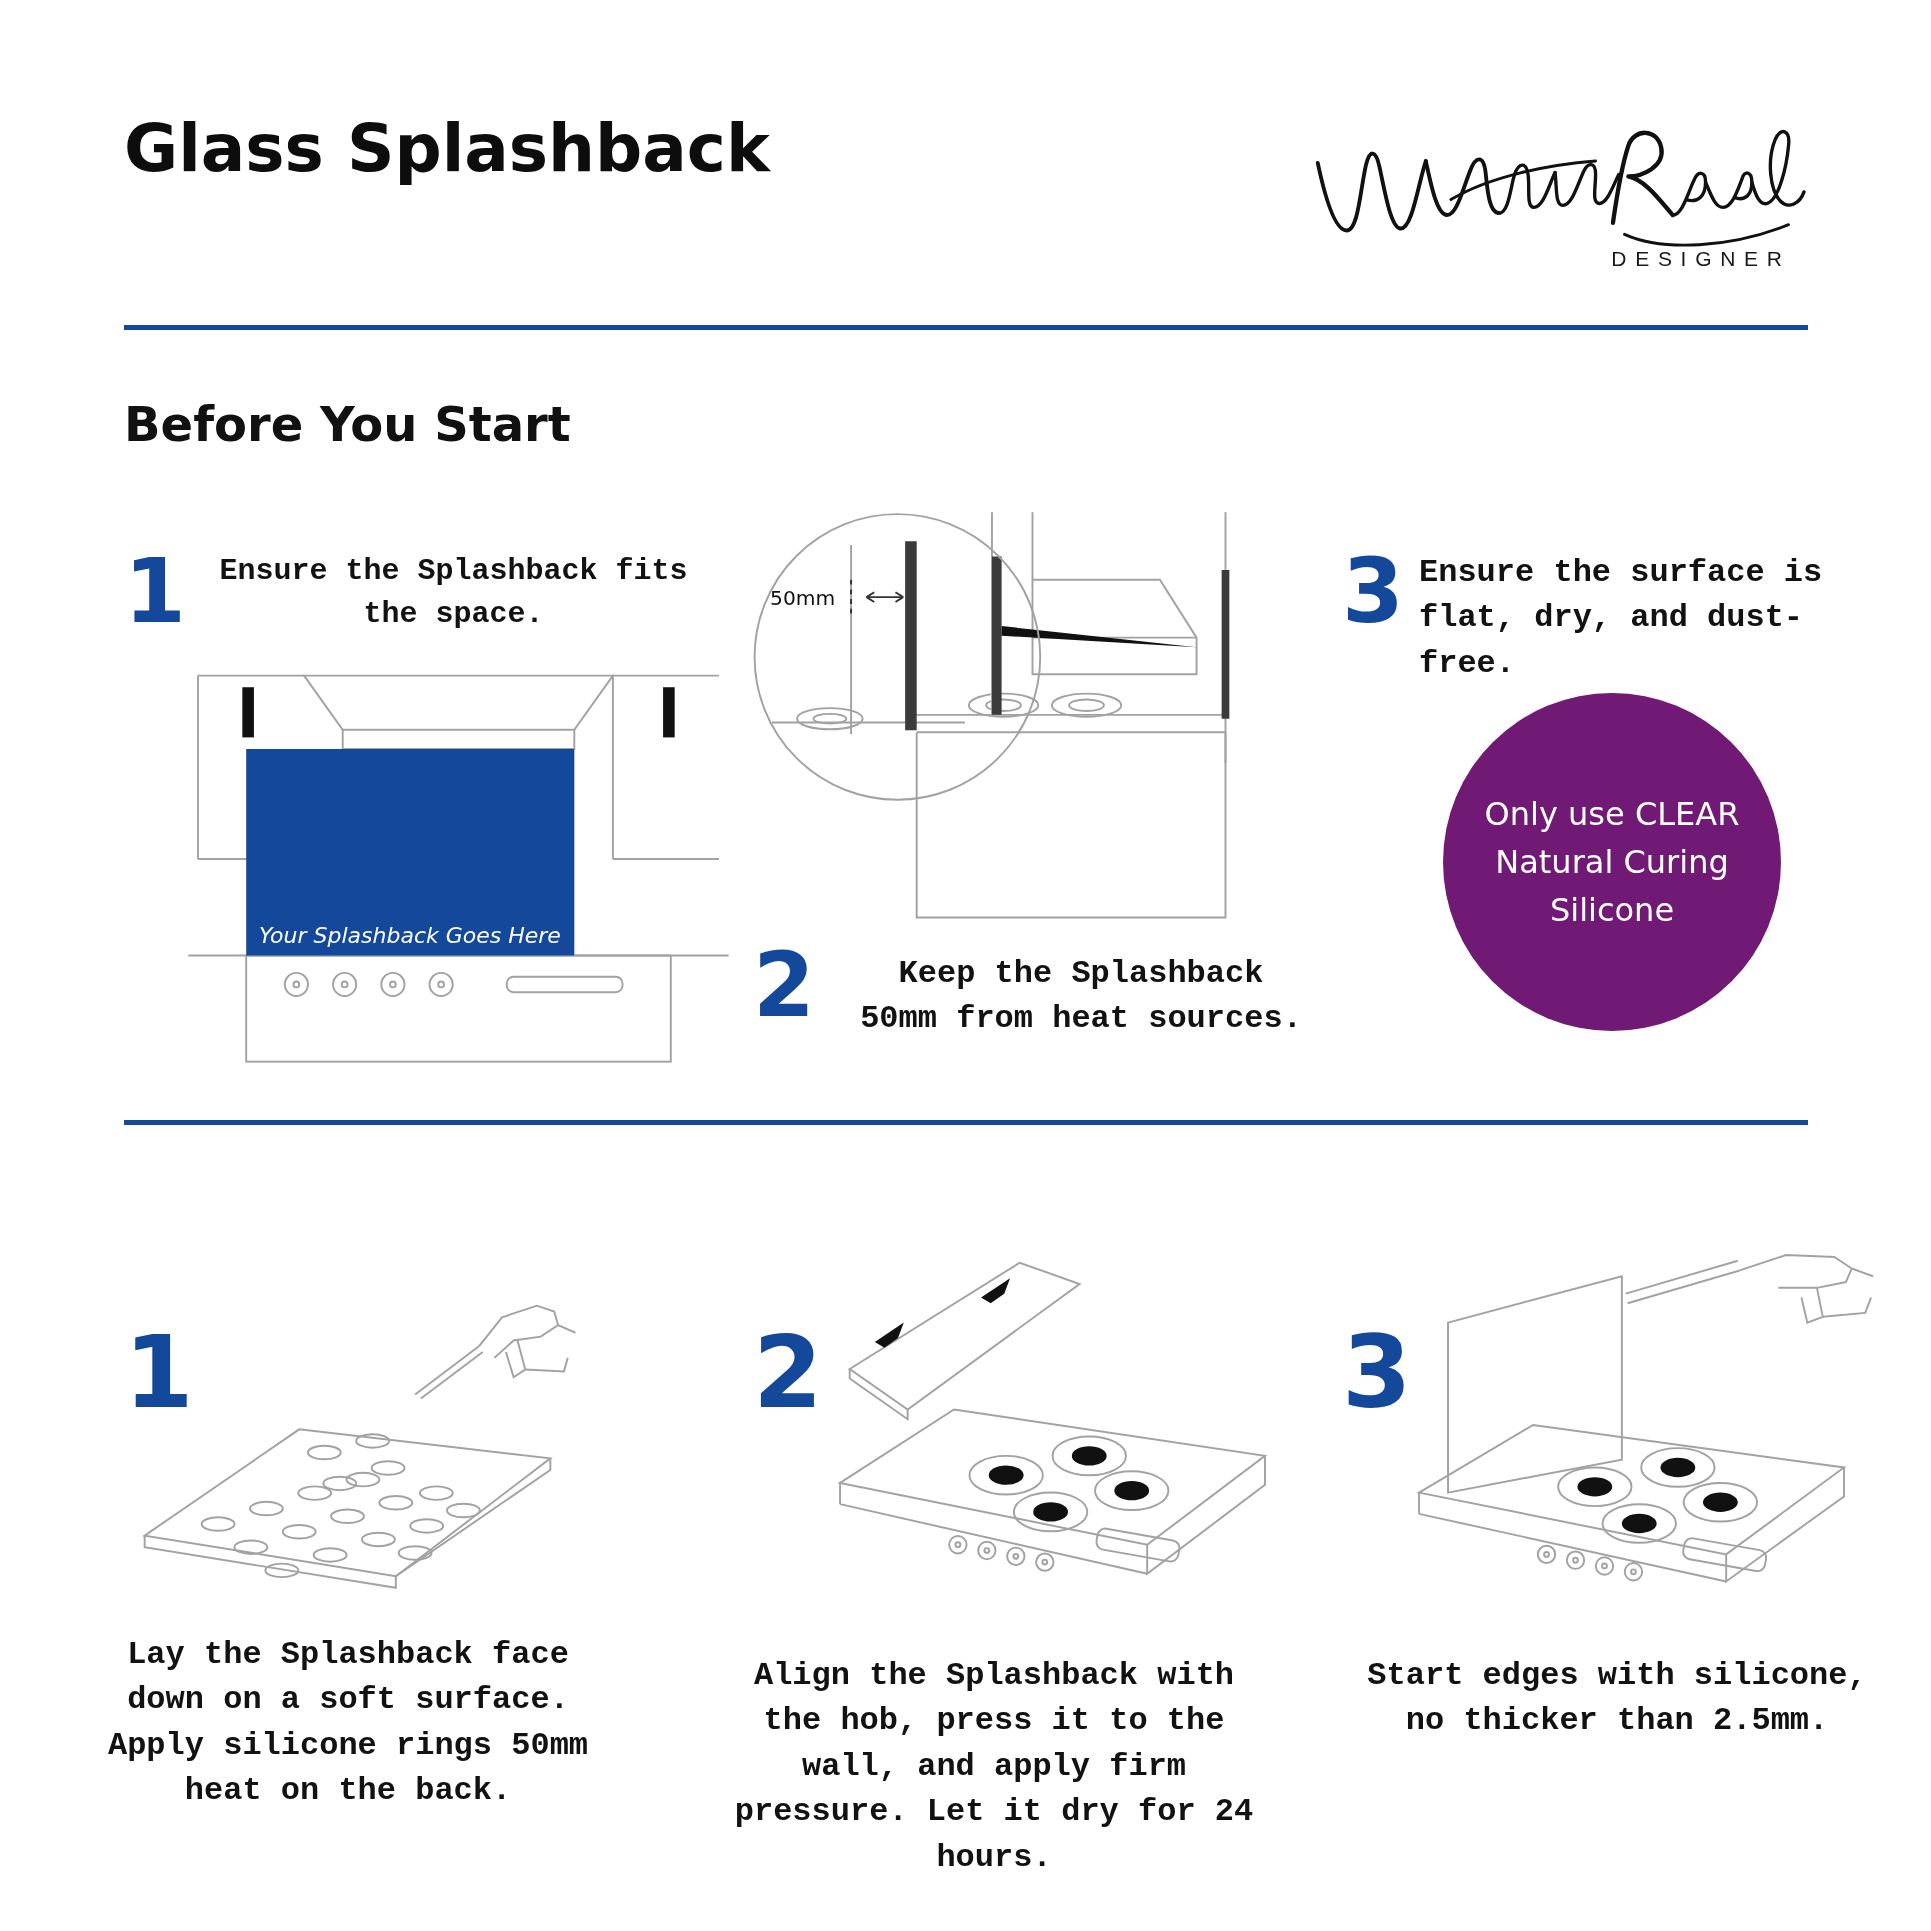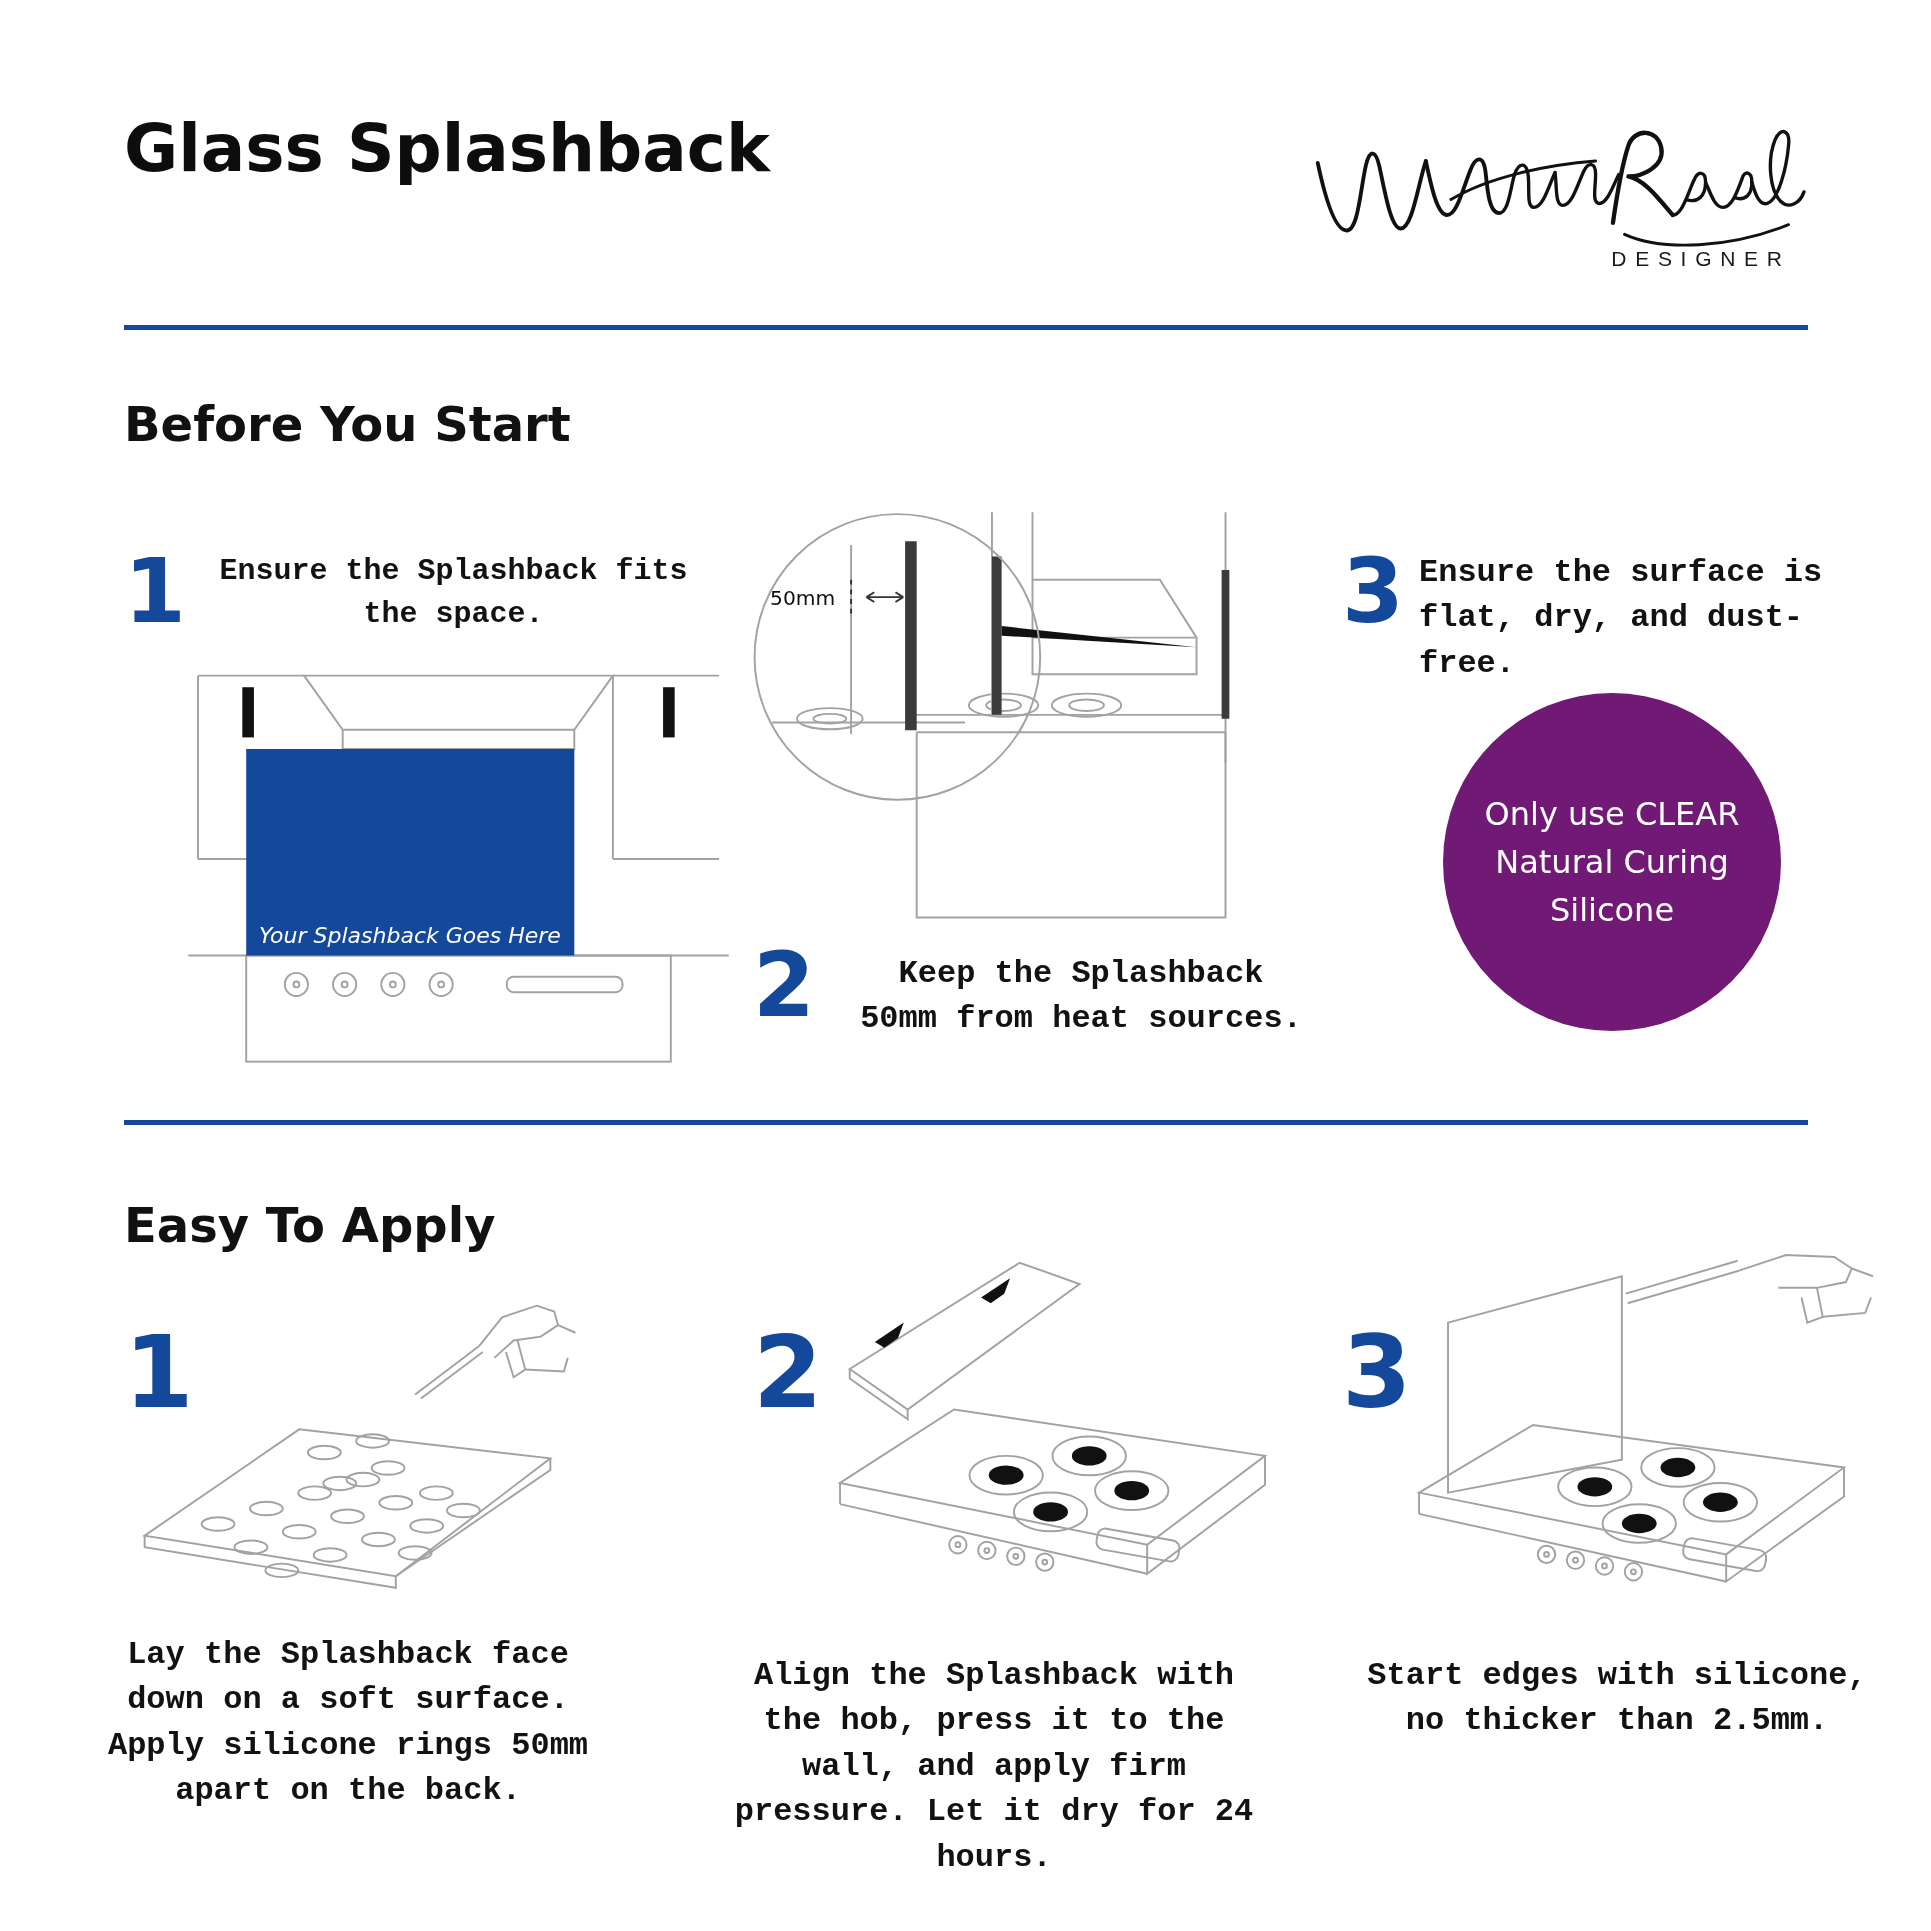--- a/index.html
+++ b/index.html
@@ -257,21 +257,20 @@
 
   <div class="stepnum big" style="left:1342px; top:547px;">3</div>
   <div class="steptext s3" style="left:1419px; top:550px; width:463px; text-align:left;">Ensure the surface is flat, dry, and dust-free.</div>
 
   <div class="blue-circle" style="left:1443px; top:693px; width:338px; height:338px;">
     <span style="display:block; width:261px;">Only use CLEAR Natural Curing Silicone</span>
   </div>
 
   <div class="rule" id="rule-mid"></div>
 
-  <div class="section-heading" id="heading-apply">Easy To Apply</div>
 
   <div class="stepnum huge" style="left:124px; top:1323px;">1</div>
 
   <div class="illus" style="left:135px; top:1294px; width:454px; height:319px;">
     <svg width="454" height="319" viewBox="0 0 470 330" xmlns="http://www.w3.org/2000/svg">
       <g stroke="#a2a2a2" fill="none" stroke-width="2">
 
         <path d="M10 250 L170 140 L430 170 L270 292 Z"></path>
         <path d="M10 250 L10 262 L270 304 L270 292"></path>
         <path d="M270 292 L430 182 L430 170"></path>
@@ -301,21 +300,21 @@
         <path d="M296 108 L360 60"></path>
         <path d="M290 104 L356 54"></path>
         <path d="M356 54 L380 24 L416 12 L434 18 L438 32 L420 44 L392 48 L372 66"></path>
         <path d="M396 48 L404 78 L392 86 L384 60"></path>
         <path d="M404 78 L444 80 L448 66"></path>
         <path d="M438 32 L456 40"></path>
       </g>
     </svg>
   </div>
 
-  <div class="steptext s1" style="left:97px; top:1632px; width:502px; font-size:32px;">Lay the Splashback face down on a soft surface. Apply silicone rings 50mm apart on the back.</div>
+  <div class="steptext s1" style="left:97px; top:1632px; width:502px; font-size:32px;">Lay the Splashback face down on a soft surface. Apply silicone rings 50mm heat on the back.</div>
 
   <div class="stepnum huge" style="left:753px; top:1323px;">2</div>
 
   <div class="illus" style="left:840px; top:1255px; width:483px; height:367px;">
     <svg width="483" height="367" viewBox="0 0 500 380" xmlns="http://www.w3.org/2000/svg">
       <g stroke="#a2a2a2" fill="none" stroke-width="2">
 
         <path d="M10 118 L186 8 L248 30 L70 160 Z"></path>
         <path d="M10 118 L10 128 L70 170 L70 160"></path>
 

